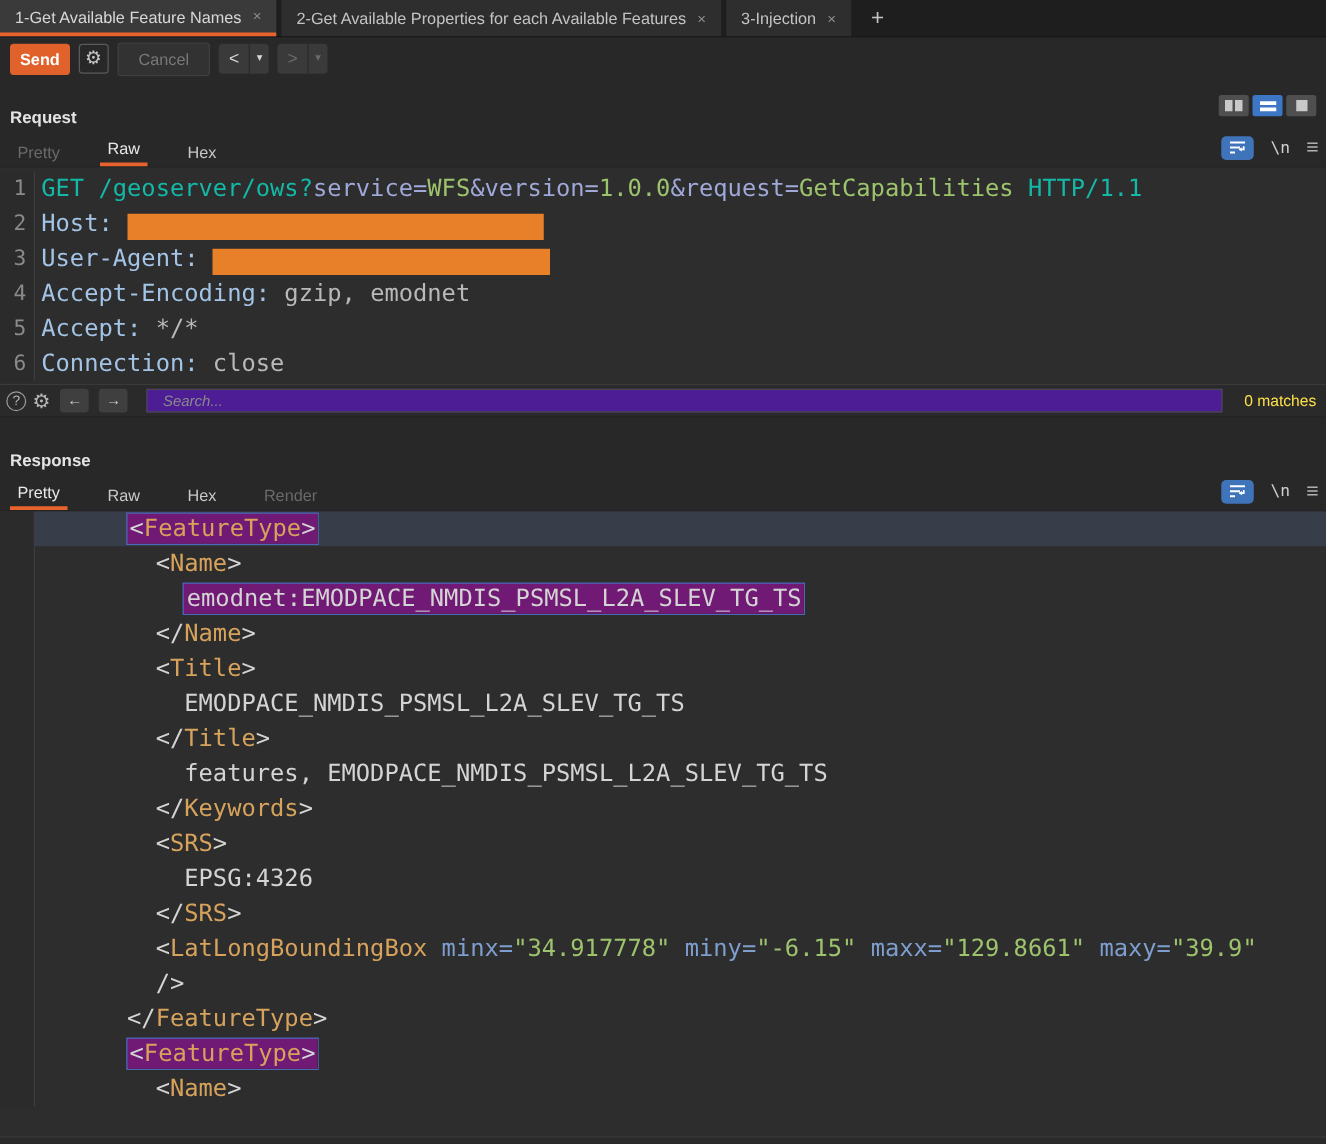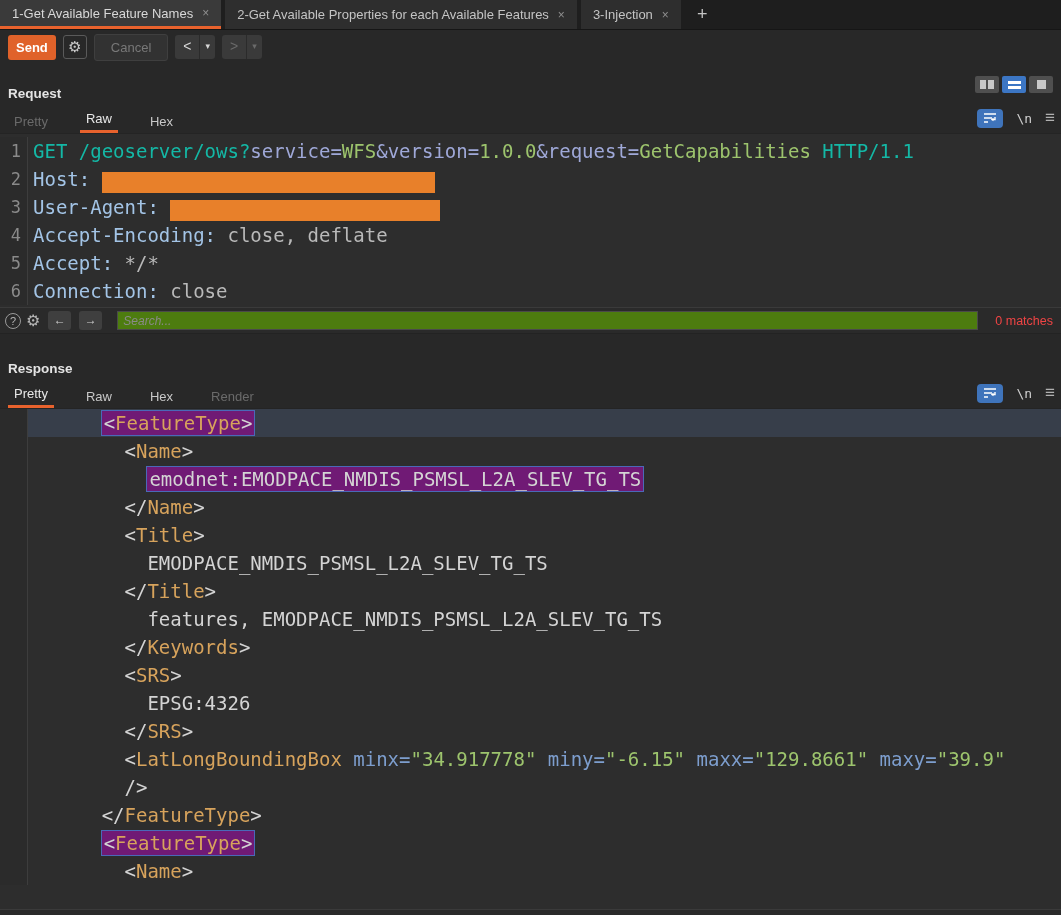--- a/index.html
+++ b/index.html
@@ -95,26 +95,26 @@
   .helpicon {
     width: 16px; height: 16px; border: 1px solid #9a9a9a; border-radius: 50%;
     color: #b5b5b5; font-size: 11px; text-align: center; line-height: 14px; cursor: pointer;
   }
   .gearicon { color: #b5b5b5; font-size: 16px; cursor: pointer; }
   .navbtn {
     width: 23px; height: 19px; background: #3f3f3f; border: none; border-radius: 3px;
     color: #cfcfcf; font-size: 12px; line-height: 17px; text-align: center; cursor: pointer; margin-left: 3px;
   }
   .searchinput {
-    flex: 1; margin: 0 12px 0 10px; height: 19px; background: #4d7c0f; border: 1px solid #4a4a4a;
-    color: #d0d0d0; font-style: italic; font-size: 12px; padding: 0 5px; outline: none;
+    flex: 1; margin: 0 12px 0 10px; height: 19px; background: #4c1d95; border: 1px solid #4a4a4a;
+    color: #d0d0d0; font-style: italic; font-size: 12px; padding: 0 12px; outline: none;
     font-family: "Liberation Sans", sans-serif;
   }
   .searchinput::placeholder { color: #8a8a8a; font-style: italic; }
-  .matches { color: #ef4444; font-size: 12.5px; white-space: nowrap; }
+  .matches { color: #fde047; font-size: 12.5px; white-space: nowrap; }
   .gapband { height: 27px; background: #282828; }
   .bottomstrip { height: 8px; background: #2a2a2a; border-top: 1px solid #3a3a3a; }
   .pad-t { padding-top: 12px; }
   .title-row { margin-top: 10px; }
 </style>
 </head>
 <body>
 
 <div class="tabbar">
   <div class="rtab active">
@@ -178,21 +178,21 @@
         </svg>
       </span>
       <span class="nlbtn">\n</span>
       <span class="menubtn"><span>≡</span></span>
     </div>
   </div>
   <div class="editor editor-req" id="request-editor">
       <div class="code-line"><span class="ln">1</span><span class="lc"><span class="seg-plain">GET /geoserver/ows?</span><span class="seg-pname">service=</span><span class="seg-pval">WFS</span><span class="seg-pname">&amp;version=</span><span class="seg-pval">1.0.0</span><span class="seg-pname">&amp;request=</span><span class="seg-pval">GetCapabilities</span><span class="seg-plain"> HTTP/1.1</span></span></div>
       <div class="code-line"><span class="ln">2</span><span class="lc"><span class="seg-hname">Host: </span><span class="seg-redact" style="width: 333px;"></span></span></div>
       <div class="code-line"><span class="ln">3</span><span class="lc"><span class="seg-hname">User-Agent: </span><span class="seg-redact" style="width: 270px;"></span></span></div>
-      <div class="code-line"><span class="ln">4</span><span class="lc"><span class="seg-hname">Accept-Encoding: </span><span class="seg-hval">close, deflate</span></span></div>
+      <div class="code-line"><span class="ln">4</span><span class="lc"><span class="seg-hname">Accept-Encoding: </span><span class="seg-hval">gzip, emodnet</span></span></div>
       <div class="code-line"><span class="ln">5</span><span class="lc"><span class="seg-hname">Accept: </span><span class="seg-hval">*/*</span></span></div>
       <div class="code-line"><span class="ln">6</span><span class="lc"><span class="seg-hname">Connection: </span><span class="seg-hval">close</span></span></div>
     </div>
   <div class="searchbar">
     <span class="helpicon"><span>?</span></span>
     <span class="gearicon"><span>⚙</span></span>
     <button class="navbtn"><span>←</span></button>
     <button class="navbtn"><span>→</span></button>
     <input class="searchinput" type="text" placeholder="Search..." style="">
     <span class="matches">0 matches</span>

